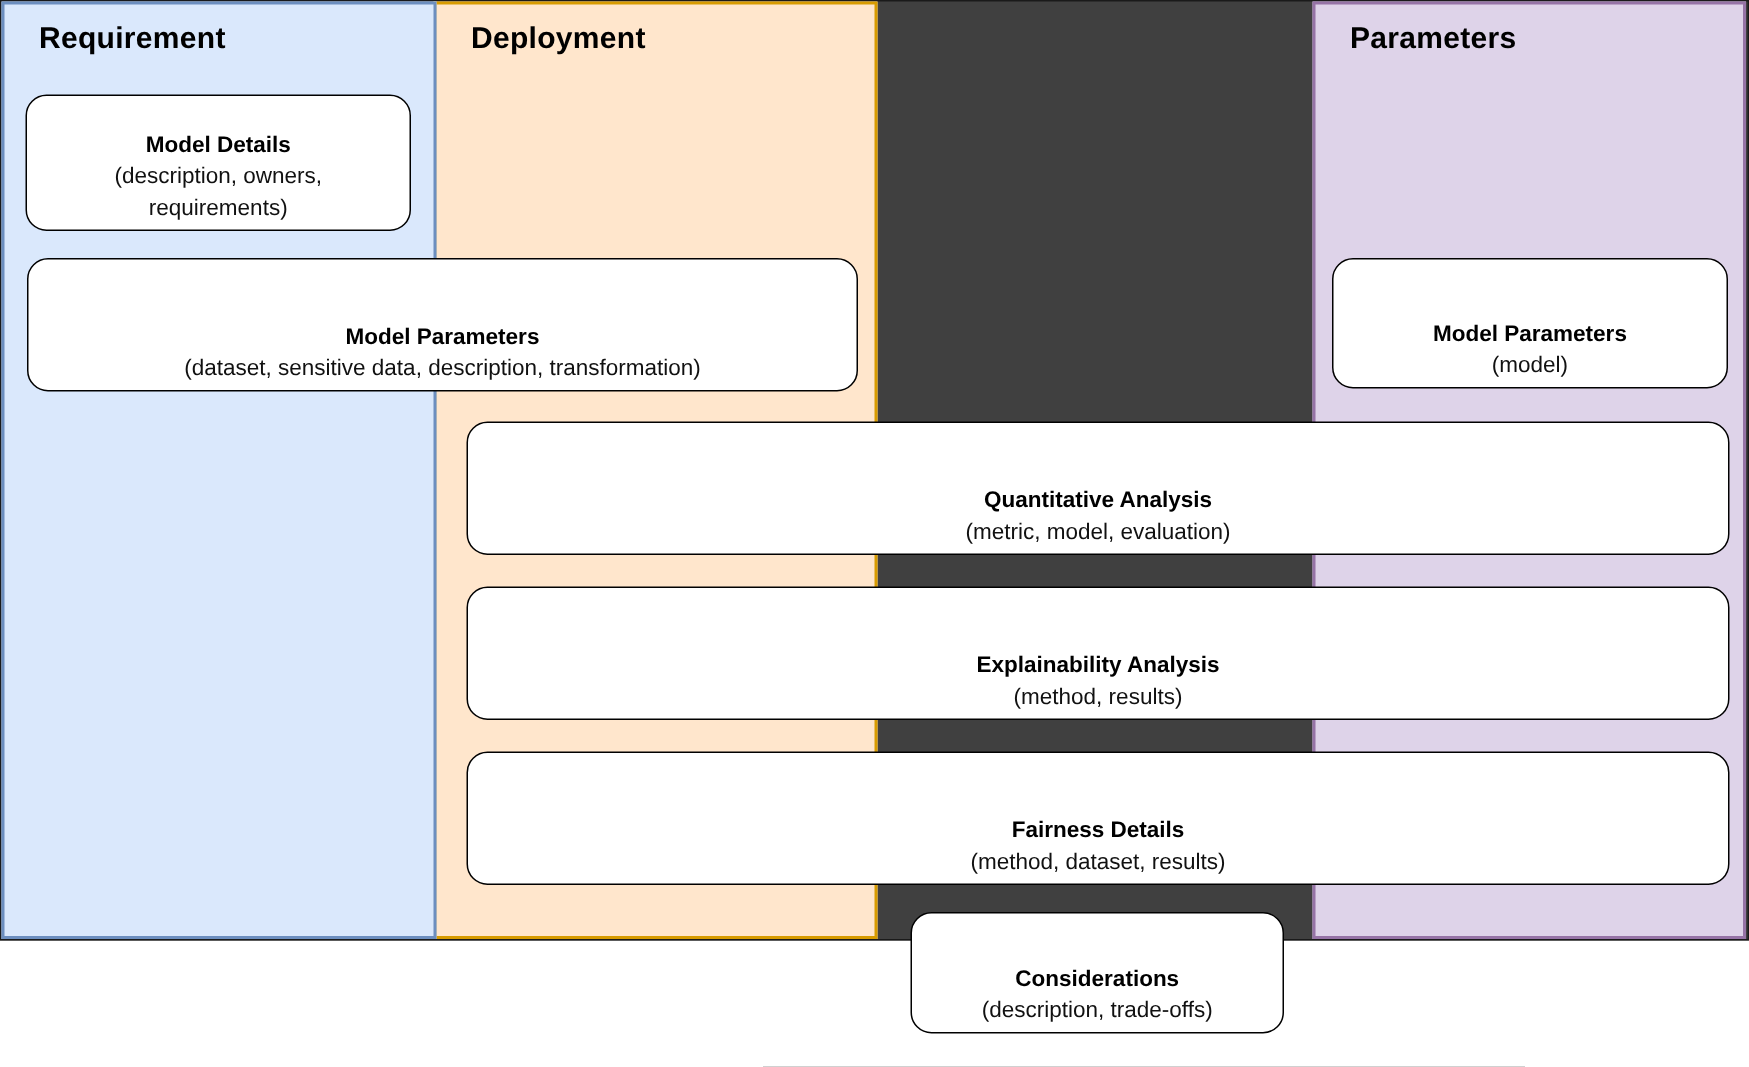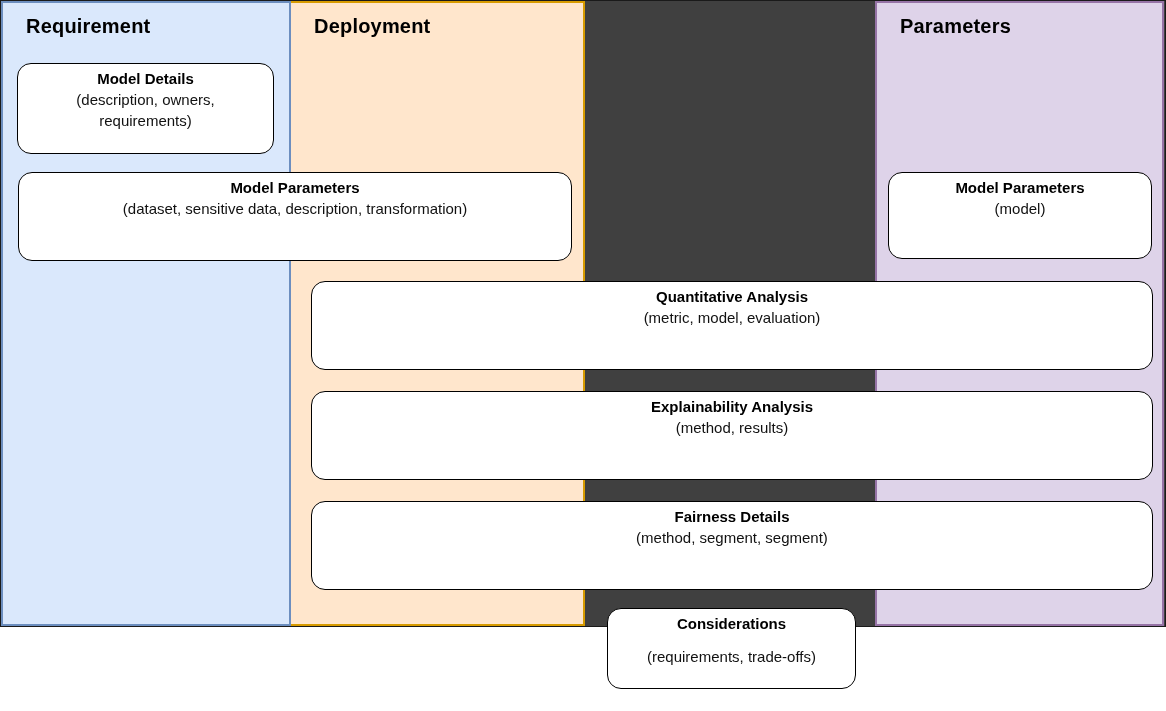--- a/index.html
+++ b/index.html
@@ -39,21 +39,21 @@
   
   .node {
     position: absolute;
     z-index: 10;
     background: #ffffff;
     border: 1.5px solid #000000;
     border-radius: 14px;
     display: flex;
     flex-direction: column;
     align-items: center;
-    justify-content: flex-start;
+    justify-content: flex-end;
     text-align: center;
     font-size: 15px;
     line-height: 21px;
     color: #000000;
     padding: 4px 10px;
   }
   .node-title    { font-weight: bold; }
   .node-subtitle { font-weight: normal; color: #111111; }
 
   .node-model-details      { left: 16px;  top: 62px;  width: 257px; height: 91px; padding: 4px 22px; }
@@ -99,21 +99,21 @@
     <div class="node-subtitle">(method, results)</div>
   </div>
 
   <div class="node node-quantitative" style="background: rgb(255, 255, 255); border-color: rgb(0, 0, 0);">
     <div class="node-title">Quantitative Analysis</div>
     <div class="node-subtitle">(metric, model, evaluation)</div>
   </div>
 
   <div class="node node-fairness" style="background: rgb(255, 255, 255); border-color: rgb(0, 0, 0);">
     <div class="node-title">Fairness Details</div>
-    <div class="node-subtitle">(method, segment, segment)</div>
+    <div class="node-subtitle">(method, dataset, results)</div>
   </div>
 
-  <div class="node node-considerations" style="background: rgb(255, 255, 255); border-color: rgb(0, 0, 0); gap: 12px;">
+  <div class="node node-considerations" style="background: rgb(255, 255, 255); border-color: rgb(0, 0, 0);">
     <div class="node-title">Considerations</div>
-    <div class="node-subtitle">(requirements, trade-offs)</div>
+    <div class="node-subtitle">(description, trade-offs)</div>
   </div>
 
 </div>
 
 </body></html>

